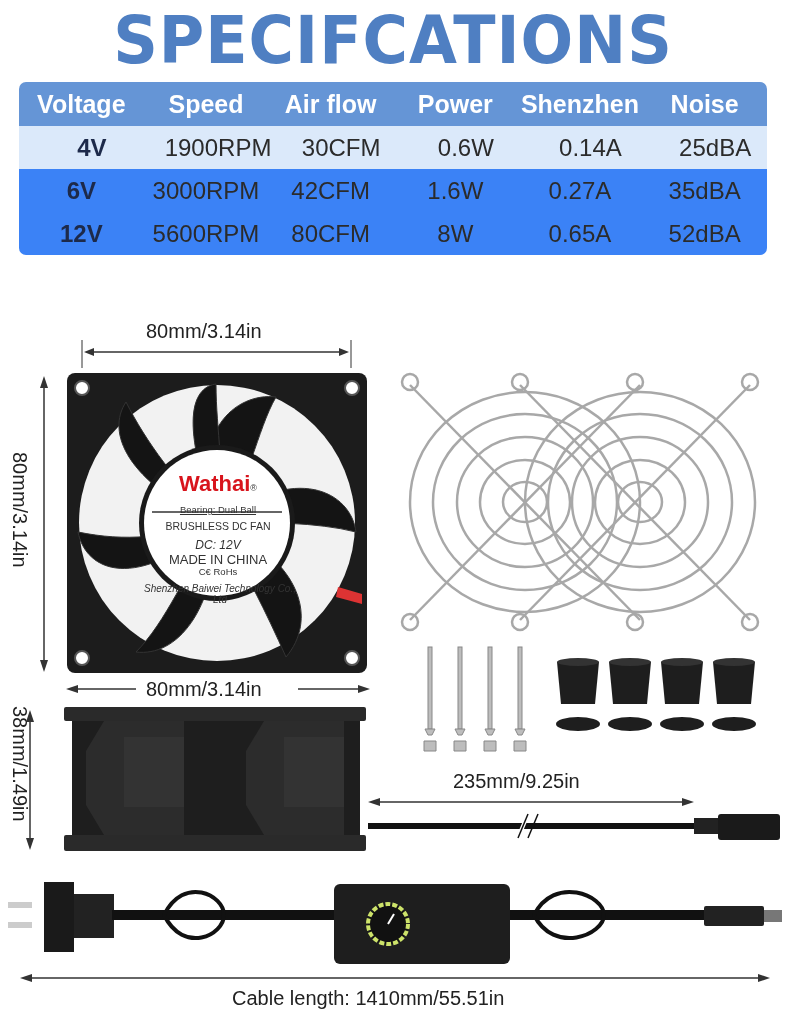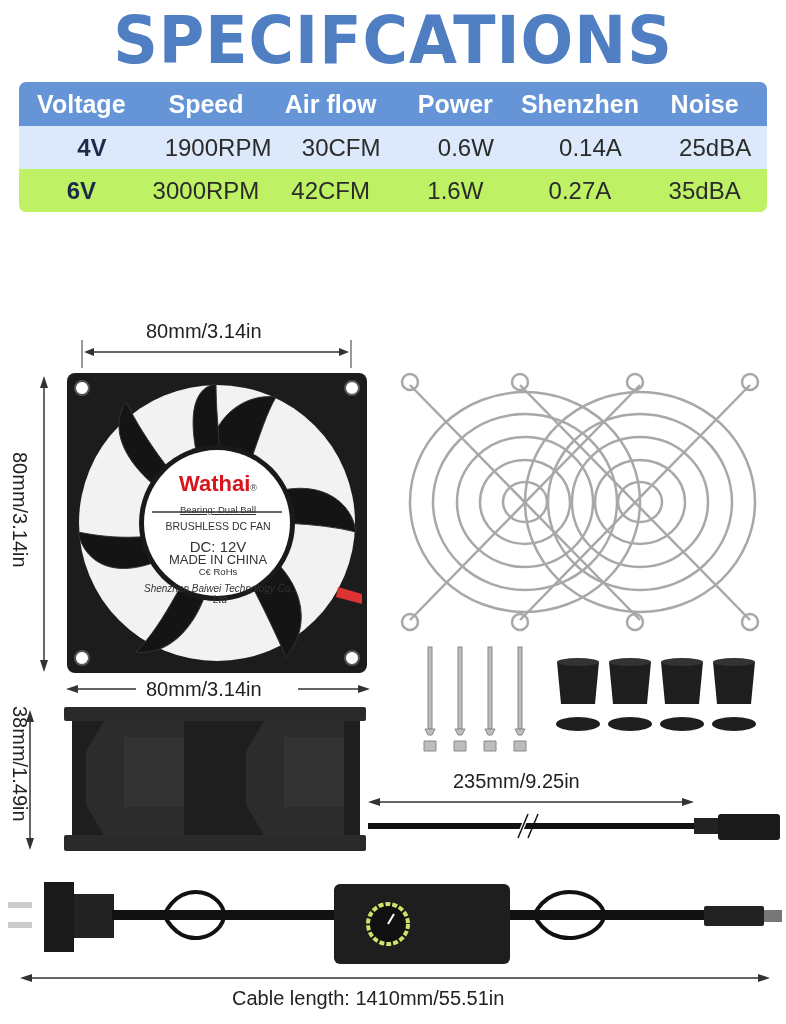--- a/index.html
+++ b/index.html
@@ -3,21 +3,21 @@
 <meta charset="utf-8">
 <style>
   * { box-sizing: border-box; margin: 0; padding: 0; }
   body { width: 786px; height: 1024px; background: #ffffff; font-family: "Liberation Sans", sans-serif; position: relative; overflow: hidden; color: #222; }
   .title { position: absolute; left: 0; top: 4px; width: 786px; text-align: center; font-family: "DejaVu Sans", sans-serif; font-weight: bold; font-size: 62px; letter-spacing: 1px; color: #4f7fc2; transform: scaleY(1.05); }
   .spec-table { position: absolute; left: 19px; top: 82px; width: 748px; border-radius: 7px; overflow: hidden; }
   .spec-table table { width: 100%; border-collapse: collapse; table-layout: fixed; }
   .spec-table th { background: #6595d6; color: #fff; font-weight: bold; font-size: 25px; height: 44px; text-align: center; }
   .spec-table td { height: 43px; text-align: center; font-size: 24px; color: #2b2b2b; }
   .spec-table tr.light td { background: #dbe9fa; padding-left: 21px; }
-  .spec-table tr.dark td { background: #bef264; }
+  .spec-table tr.dark td { background: #3b82f6; }
   .spec-table td.volt { font-weight: bold; color: #1d2a4a; }
   .dim-label { position: absolute; font-size: 20px; color: #222; white-space: nowrap; }
   .vert { transform: rotate(90deg); transform-origin: left top; }
   svg { position: absolute; }
   .fan-label-text { position: absolute; text-align: center; color: #333; }
 </style>
 </head>
 <body>
 
 <div class="title">SPECIFCATIONS</div>
@@ -43,20 +43,28 @@
         <td>0.14A</td>
         <td>25dBA</td>
       </tr>
       <tr class="dark">
         <td class="volt">6V</td>
         <td>3000RPM</td>
         <td>42CFM</td>
         <td>1.6W</td>
         <td>0.27A</td>
         <td>35dBA</td>
+      </tr>
+      <tr class="dark">
+        <td class="volt">12V</td>
+        <td>5600RPM</td>
+        <td>80CFM</td>
+        <td>8W</td>
+        <td>0.65A</td>
+        <td>52dBA</td>
       </tr>
     </tbody>
   </table>
 </div>
 
 <div class="dim-label" style="left:146px; top:320px;">80mm/3.14in</div>
 <svg style="left:80px; top:340px;" width="280" height="30">
   <line x1="2" y1="0" x2="2" y2="28" stroke="#333" stroke-width="1"></line>
   <line x1="271" y1="0" x2="271" y2="28" stroke="#333" stroke-width="1"></line>
   <line x1="8" y1="12" x2="265" y2="12" stroke="#333" stroke-width="1.5"></line>
@@ -90,21 +98,21 @@
   <circle cx="151" cy="151" r="78" fill="#1a1a1a"></circle>
   <circle cx="151" cy="151" r="73" fill="#ffffff"></circle>
   <line x1="86" y1="140" x2="216" y2="140" stroke="#333" stroke-width="1.5"></line>
   <path d="M272 215 L 296 222 L 296 232 L 270 225Z" fill="#d33"></path>
 </svg>
 <div class="fan-label-text" style="left:150px; top:471px; width:136px; font-size:22px; font-weight:bold; color:#d8141c;">
   <span>Wathai</span><span style="font-size:9px; color:#333; font-weight:normal;">®</span>
 </div>
 <div class="fan-label-text" style="left:150px; top:520px; width:136px; font-size:10.5px;">BRUSHLESS DC FAN</div>
 <div class="fan-label-text" style="left:150px; top:504px; width:136px; font-size:9.5px;text-decoration:underline;">Bearing: Dual Ball</div>
-<div class="fan-label-text" style="left:150px; top:538px; width:136px; font-size:15px;">DC: 12V</div>
+<div class="fan-label-text" style="left:150px; top:538px; width:136px; font-size:12px;font-style:italic;">DC: 12V</div>
 <div class="fan-label-text" style="left:150px; top:552px; width:136px; font-size:13px;">MADE IN CHINA</div>
 <div class="fan-label-text" style="left:150px; top:566px; width:136px; font-size:9.5px;">C€ RoHs</div>
 <div class="fan-label-text" style="left:142px; top:583px; width:156px; font-size:10px; font-style:italic;">Shenzhen Baiwei Technology Co., Ltd</div>
 
 <svg style="left:66px; top:682px;" width="304" height="14">
   <line x1="6" y1="7" x2="70" y2="7" stroke="#333" stroke-width="1.5"></line>
   <line x1="232" y1="7" x2="298" y2="7" stroke="#333" stroke-width="1.5"></line>
   <polygon points="0,7 12,3 12,11" fill="#333"></polygon>
   <polygon points="304,7 292,3 292,11" fill="#333"></polygon>
 </svg>

